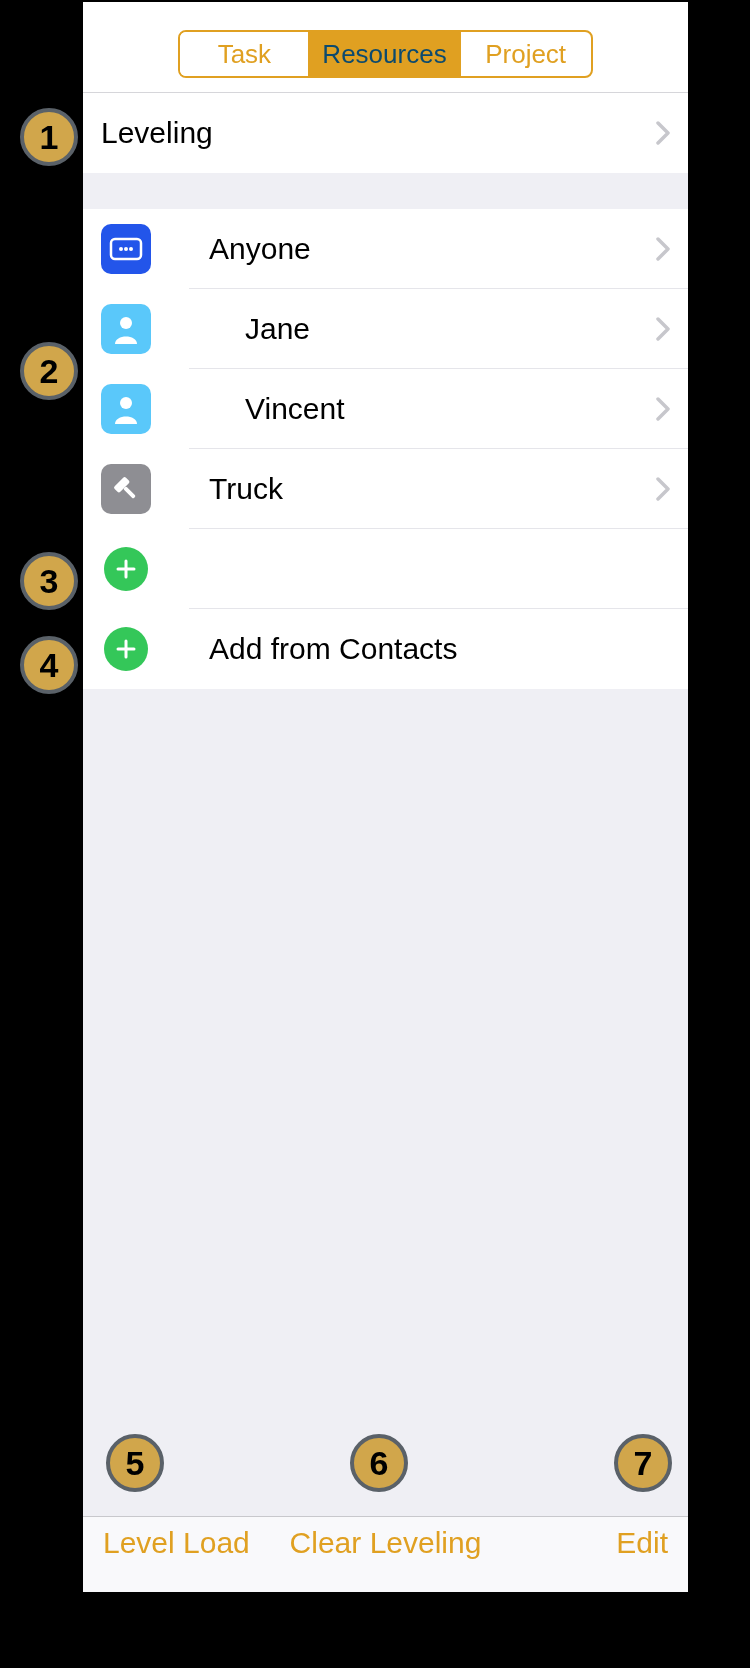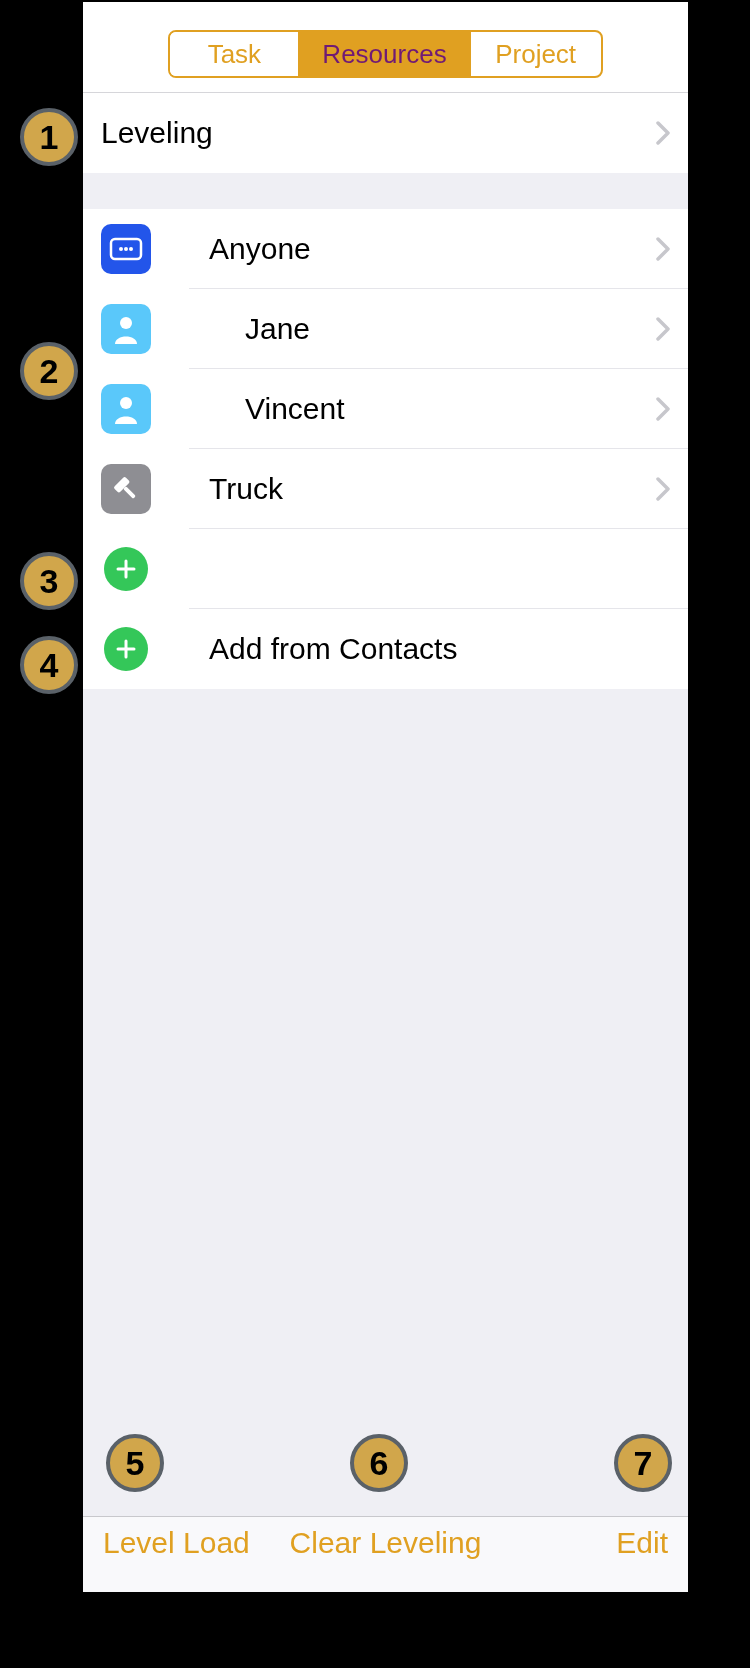--- a/index.html
+++ b/index.html
@@ -32,28 +32,28 @@
     border: 2px solid #e0a021;
     border-radius: 8px;
     overflow: hidden;
     height: 48px;
   }
   .seg-item {
     display: flex;
     align-items: center;
     justify-content: center;
     font-size: 26px;
-    padding: 0 22px;
+    padding: 0 12px;
     color: #e0a021;
     background: #fff;
     border-right: 2px solid #e0a021;
     min-width: 130px;
   }
   .seg-item:last-child { border-right: none; border-radius: 22px; }
-  .seg-item.active { background: #e0a021; color: #701a75; }
+  .seg-item.active { background: #e0a021; color: #0c4a6e; }
 
   
   .section { background: #fff; }
   .gap { height: 36px; }
 
   .row {
     display: flex;
     align-items: center;
     min-height: 80px;
     padding: 0 18px;

